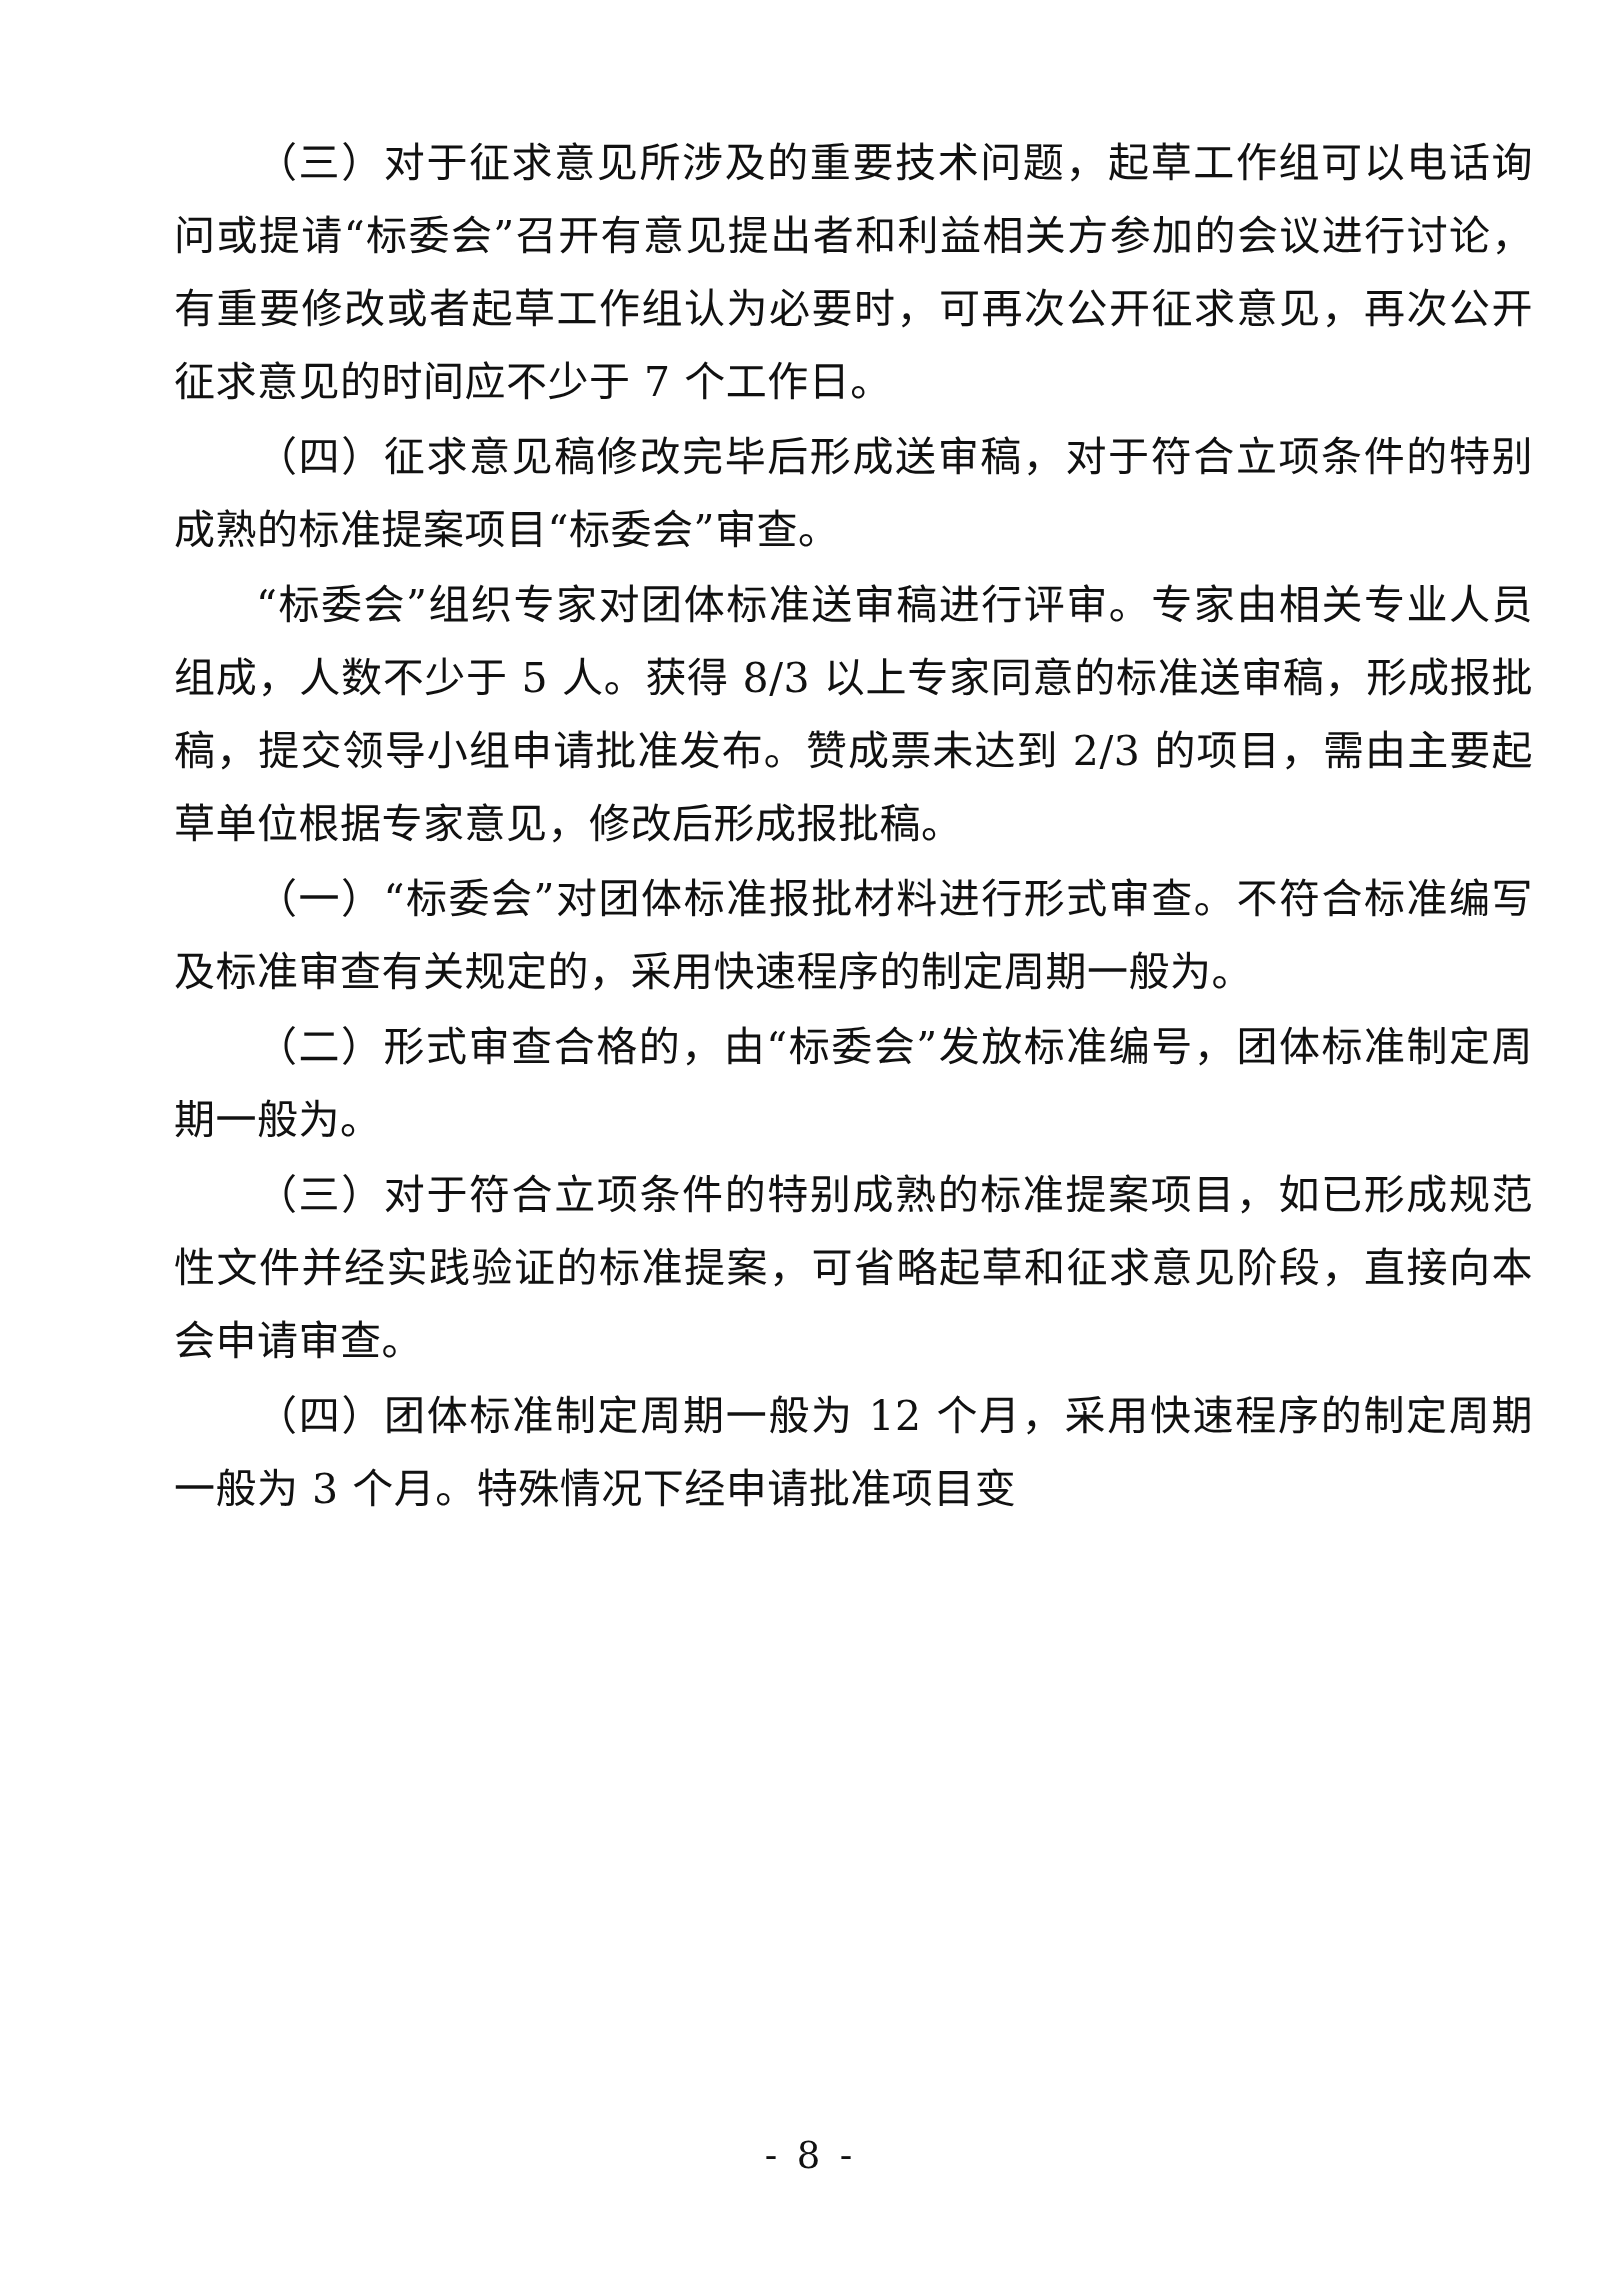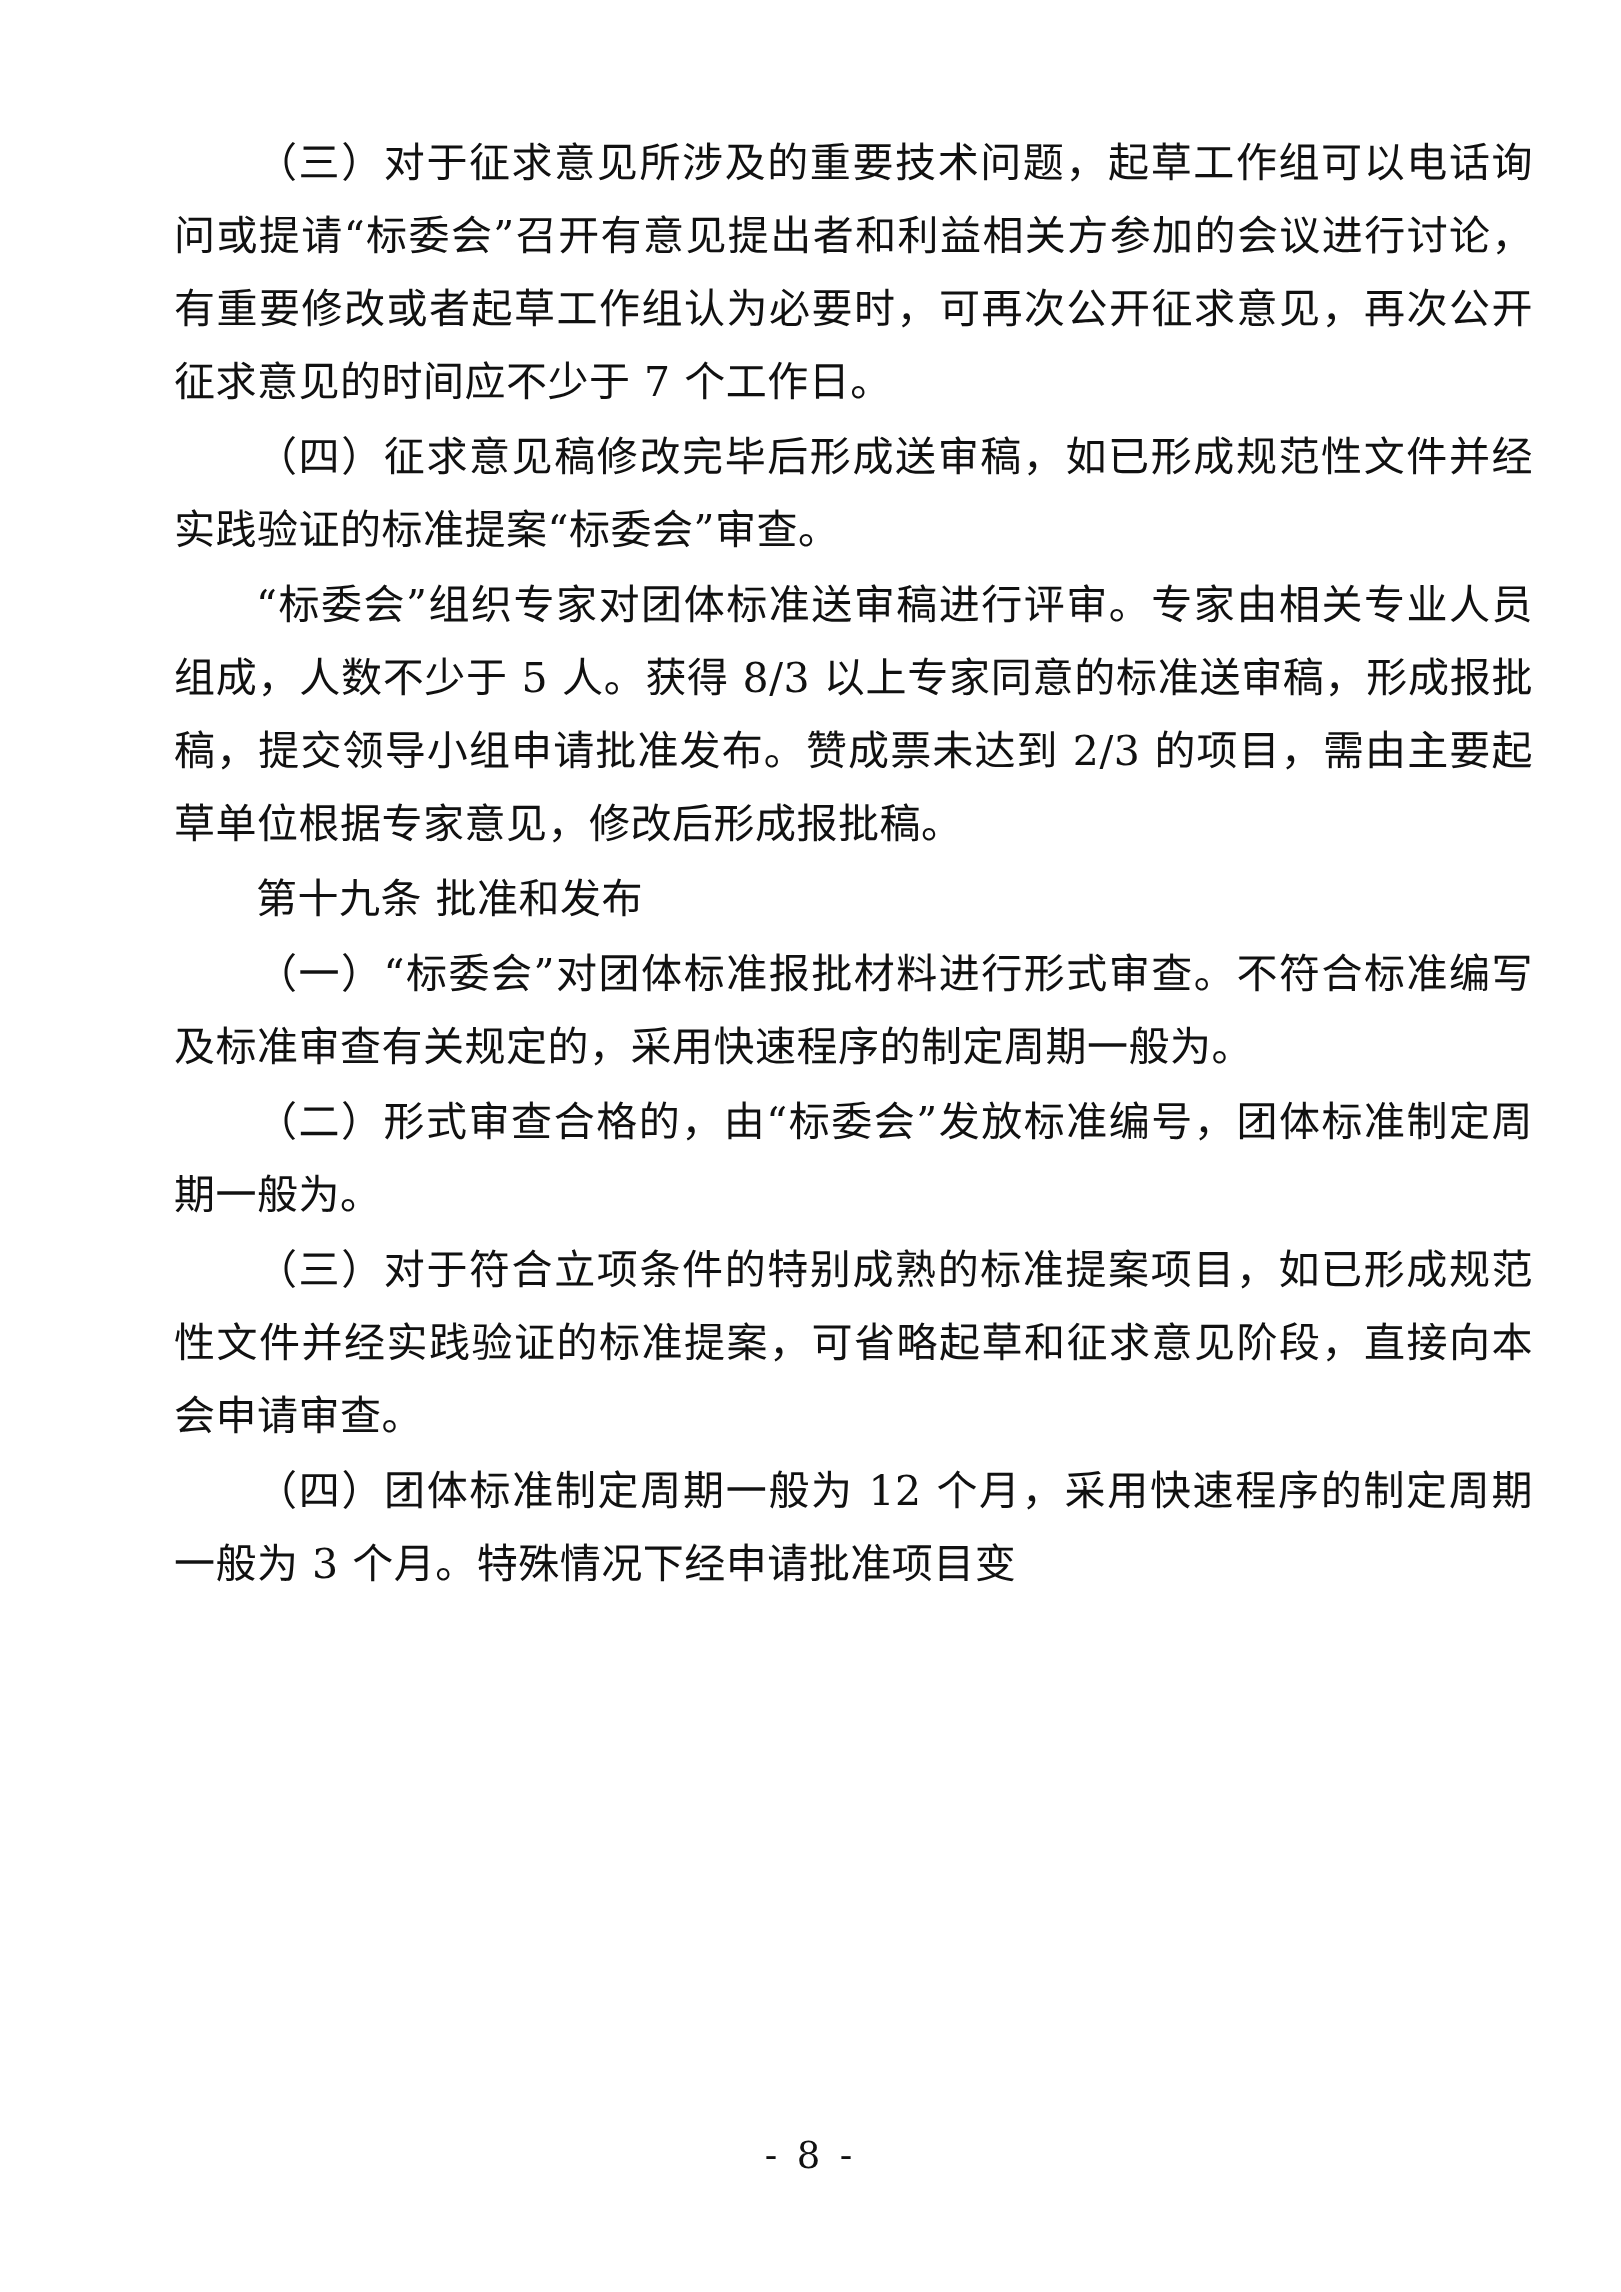--- a/index.html
+++ b/index.html
@@ -47,23 +47,22 @@
     color: #111111;
     font-family: "DejaVu Serif", "Liberation Serif", serif;
   }
 </style>
 </head>
 <body>
 
 <div class="page">
   <div class="body-text">
     <p class="para">（三）对于征求意见所涉及的重要技术问题，起草工作组可以电话询问或提请“标委会”召开有意见提出者和利益相关方参加的会议进行讨论，有重要修改或者起草工作组认为必要时，可再次公开征求意见，再次公开征求意见的时间应不少于 7 个工作日。</p>
-    <p class="para">（四）征求意见稿修改完毕后形成送审稿，如已形成规范性文件并经实践验证的标准提案“标委会”审查。</p>
+    <p class="para">（四）征求意见稿修改完毕后形成送审稿，对于符合立项条件的特别成熟的标准提案项目“标委会”审查。</p>
     <p class="para">“标委会”组织专家对团体标准送审稿进行评审。专家由相关专业人员组成，人数不少于 5 人。获得 8/3 以上专家同意的标准送审稿，形成报批稿，提交领导小组申请批准发布。赞成票未达到 2/3 的项目，需由主要起草单位根据专家意见，修改后形成报批稿。</p>
-    <p class="para">第十九条 批准和发布</p>
     <p class="para">（一）“标委会”对团体标准报批材料进行形式审查。不符合标准编写及标准审查有关规定的，采用快速程序的制定周期一般为。</p>
     <p class="para">（二）形式审查合格的，由“标委会”发放标准编号，团体标准制定周期一般为。</p>
     <p class="para">（三）对于符合立项条件的特别成熟的标准提案项目，如已形成规范性文件并经实践验证的标准提案，可省略起草和征求意见阶段，直接向本会申请审查。</p>
     <p class="para">（四）团体标准制定周期一般为 12 个月，采用快速程序的制定周期一般为 3 个月。特殊情况下经申请批准项目变</p>
   </div>
   <div class="footer">- 8 -</div>
 </div>
 
 
 </body></html>

